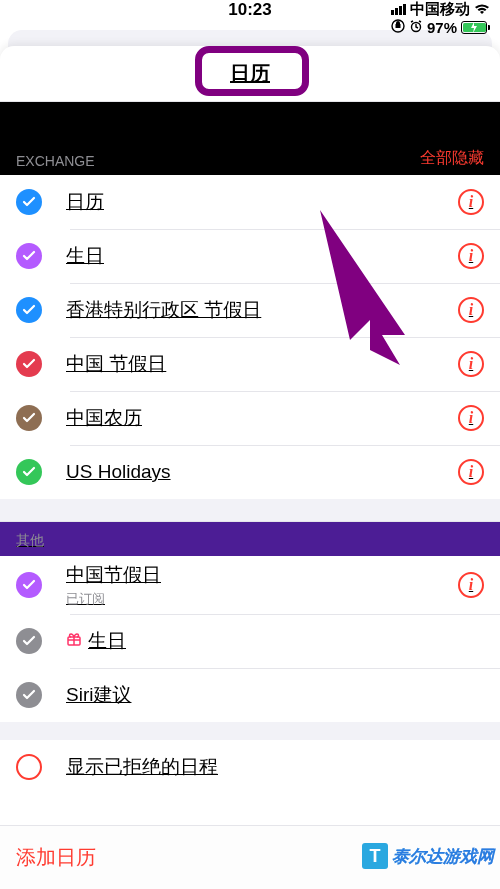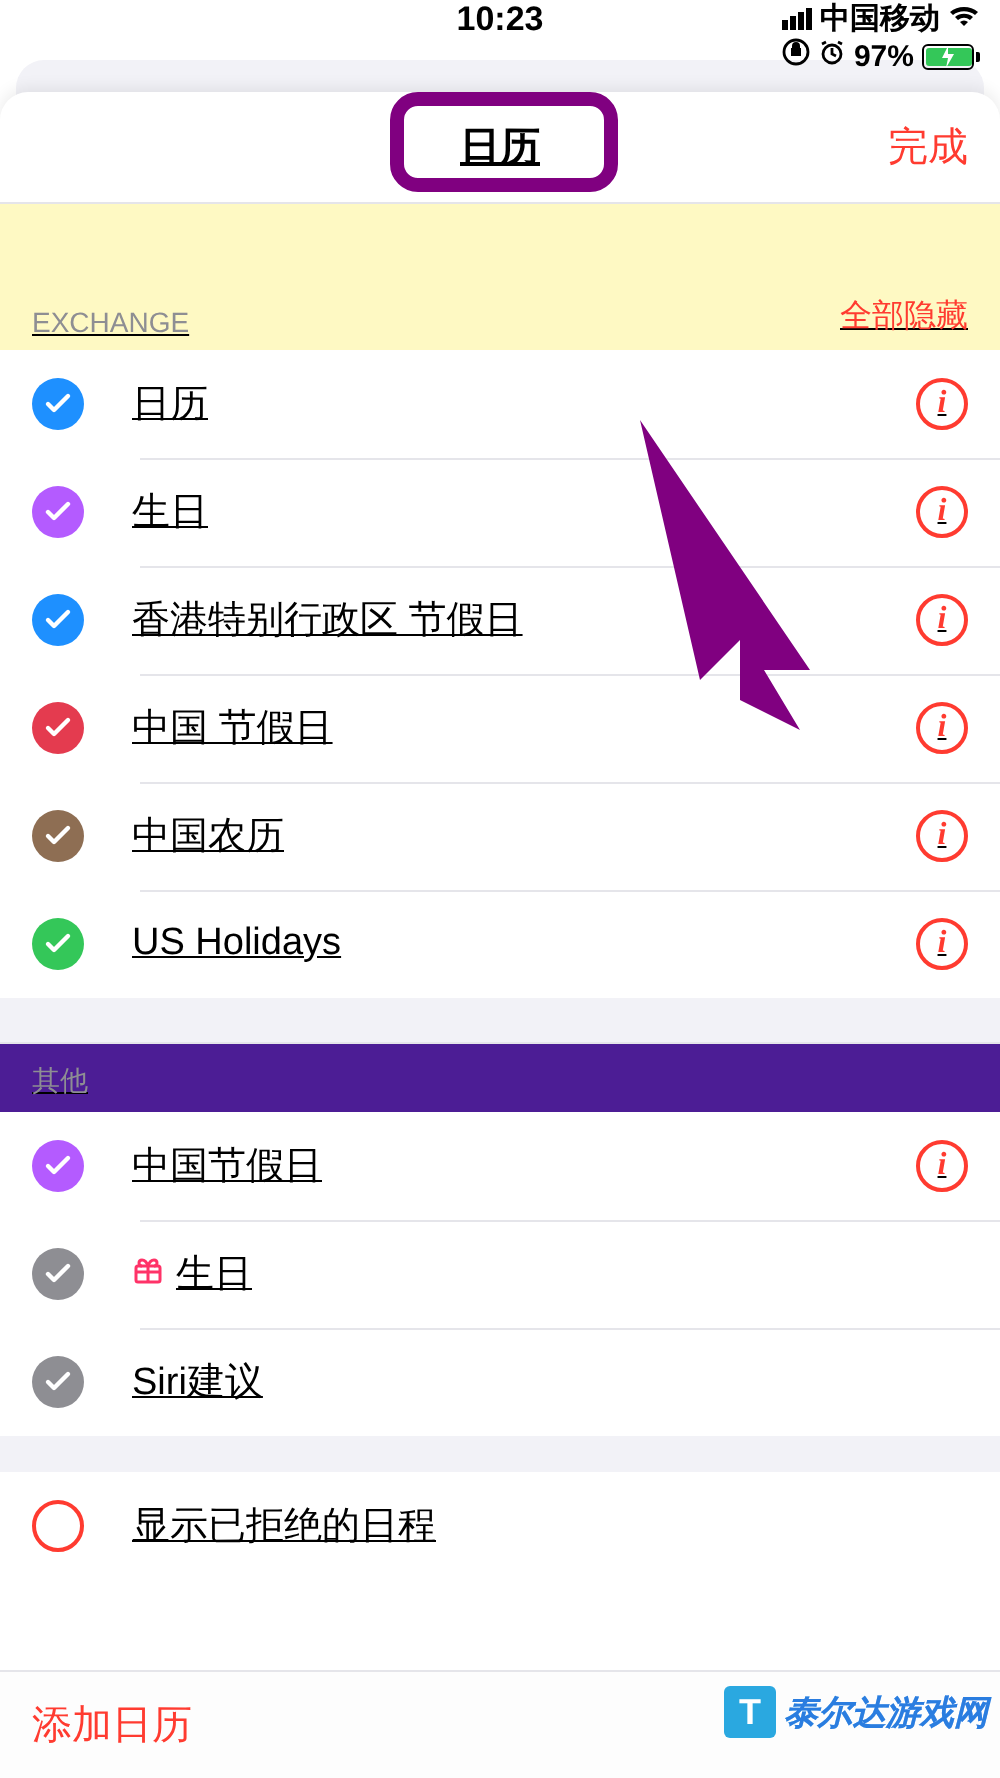--- a/index.html
+++ b/index.html
@@ -23,40 +23,40 @@
   
   
   .sheet { position:absolute; top:46px; left:0; right:0; bottom:0; background:#fff; border-radius:14px 14px 0 0; box-shadow:0 -2px 8px rgba(0,0,0,.08); display:flex; flex-direction:column;text-decoration:underline; }
   
   
   .sheet-header { height:56px; display:flex; align-items:center; justify-content:center; position:relative; border-bottom:1px solid #e5e5ea; }
   .sheet-title { font-size:20px; font-weight:600; }
   .done-btn { position:absolute; right:16px; top:0; bottom:0; display:flex; align-items:center; color:#ff3b30; font-size:20px; }
   
   
-  .section-header { display:flex; justify-content:space-between; align-items:flex-end; padding:10px 16px 6px 16px; font-size:14px; color:#8e8e93; background:#fef9c3; }
+  .section-header { display:flex; justify-content:space-between; align-items:flex-end; padding:10px 16px 6px 16px; font-size:14px; color:#8e8e93; background:#000000; }
   .section-header .hide { color:#ff3b30; font-size:16px;margin-top:36px; }
   
   
   .row { display:flex; align-items:center; min-height:54px; padding:6px 16px 6px 16px; background:#fff; position:relative; }
   .row + .row::before, .row.has-sep::before { content:""; position:absolute; left:70px; right:0; top:0; height:1px; background:#e5e5ea; }
   .row.first::before { display:none; }
   .check { width:26px; height:26px; border-radius:50%; display:flex; align-items:center; justify-content:center; color:#fff; flex-shrink:0; margin-right:24px; }
   .check svg { width:14px; height:14px; }
   .check.hollow { border:2.5px solid #ff3b30; background:#fff; }
   .row-main { flex:1; display:flex; flex-direction:column; justify-content:center; }
   .row-label { font-size:19px; color:#000; display:flex; align-items:center; gap:6px; }
   .row-sub { font-size:13px; color:#8e8e93; margin-top:2px; }
   .info { width:26px; height:26px; border:2px solid #ff3b30; border-radius:50%; color:#ff3b30; display:flex; align-items:center; justify-content:center; font-family:Georgia, serif; font-style:italic; font-weight:bold; font-size:16px; flex-shrink:0; }
   .gift-icon { color:#ff3b30; font-size:17px; }
   
   .gap { height:22px; background:#f2f2f7; }
   .gap-sm { height:18px; background:#f2f2f7; }
   
-  .bottom-bar { position:absolute; left:0; right:0; bottom:0; height:54px; border-top:1px solid #e5e5ea; display:flex; align-items:center; padding:0 16px; background:#fdfdfd; }
+  .bottom-bar { position:absolute; left:0; right:0; bottom:0; height:64px; border-top:1px solid #e5e5ea; display:flex; align-items:center; padding:0 16px; background:#fdfdfd; }
   .add-cal { color:#ff3b30; font-size:20px; }
   
   
   .title-highlight { position:absolute; top:46px; left:195px; width:114px; height:50px; border:7px solid #800080; border-radius:14px; pointer-events:none; z-index:30; }
   .arrow-annot { position:absolute; top:200px; left:310px; width:120px; z-index:30; pointer-events:none; }
   
   
   .watermark { position:absolute; right:6px; bottom:20px; display:flex; align-items:center; gap:4px; z-index:40; font-size:17px; font-weight:bold; font-style:italic; }
   .wm-logo { width:26px; height:26px; background:#2aa8e0; color:#fff; display:flex; align-items:center; justify-content:center; border-radius:3px; font-style:normal; font-size:18px; }
   .wm-text { background:linear-gradient(90deg,#2aa8e0,#2a6ee0); -webkit-background-clip:text; color:#2a7de0; text-shadow:0 0 1px rgba(255,255,255,.8);}
@@ -105,21 +105,20 @@
           </svg>
       </div>
       <div class="battery-tip"></div>
     </div>
   </div>
 </div>
 
 <div class="sheet">
   <div class="sheet-header">
     <div class="sheet-title">日历</div>
-    <div class="done-btn">完成</div>
   </div>
 
   <div class="section-header">
     <span>EXCHANGE</span>
     <span class="hide">全部隐藏</span>
   </div>
   <div id="exchange-list">
       <div class="row first">
         <div class="check" style="background: rgb(30, 144, 255);">
           <svg viewBox="0 0 14 14">
@@ -209,20 +208,21 @@
       <div class="row first">
         <div class="check" style="background: rgb(180, 91, 255);">
           <svg viewBox="0 0 14 14">
             <path d="M2 7l3 3 7-7" stroke="#fff" stroke-width="2.2" fill="none" stroke-linecap="round" stroke-linejoin="round"></path>
           </svg>
         </div>
         <div class="row-main">
           <div class="row-label">
             <span>中国节假日</span>
           </div>
+          <div class="row-sub">已订阅</div>
         </div>
         <div class="info">i</div>
       </div>
       <div class="row">
         <div class="check" style="background: rgb(142, 142, 147);">
           <svg viewBox="0 0 14 14">
             <path d="M2 7l3 3 7-7" stroke="#fff" stroke-width="2.2" fill="none" stroke-linecap="round" stroke-linejoin="round"></path>
           </svg>
         </div>
         <div class="row-main">

